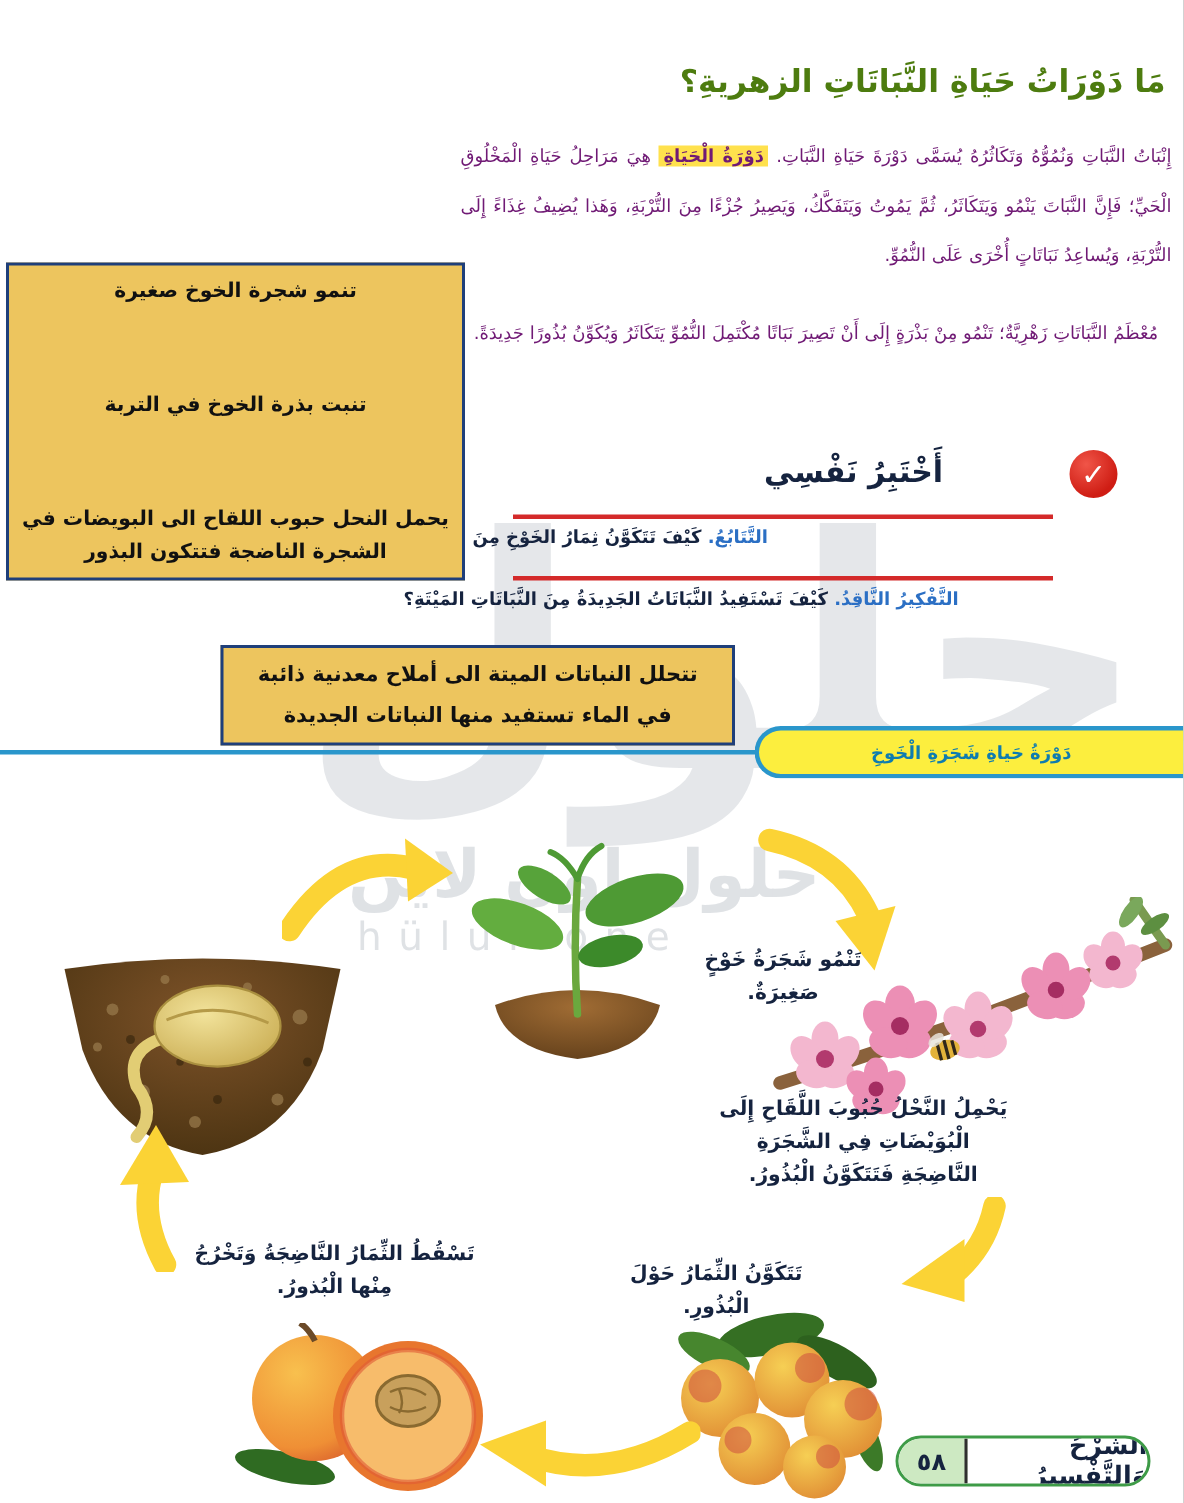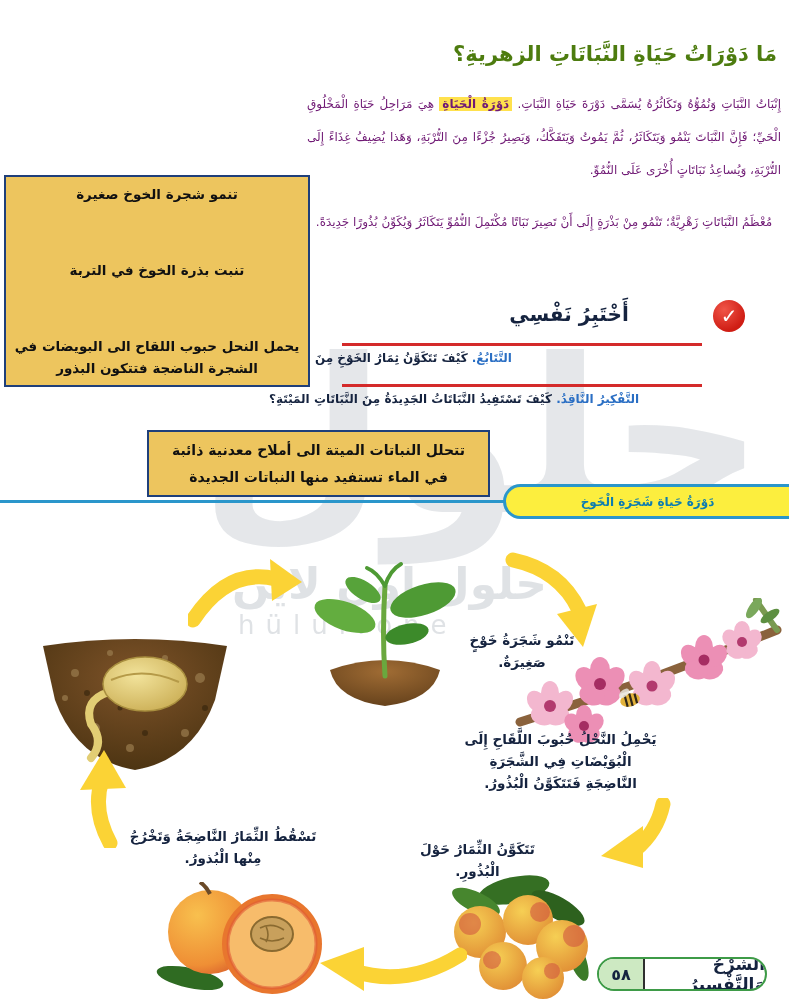--- a/index.html
+++ b/index.html
@@ -244,21 +244,21 @@
             <circle r="5" fill="#a52d62"></circle>
           </g>
       </g>
       <g transform="translate(138,102) rotate(-15)">
         <ellipse rx="10" ry="6.5" fill="#e2b23a"></ellipse>
         <path d="M-4,-6 L-4,6 M1,-6.5 L1,6.5 M6,-5 L6,5" stroke="#30271a" stroke-width="2.2"></path>
         <ellipse cx="-4" cy="-8" rx="6" ry="3.5" fill="#e8e4da" opacity="0.85" transform="rotate(-25 -4 -8)"></ellipse>
       </g>
     </svg>
   </div>
-  <div class="abs step-label" style="left:463px; top:728px; width:195px;">يَحْمِلُ النَّحْلُ حُبُوبَ اللَّقَاحِ إِلَى الْبُوَيْضَاتِ فِي الشَّجَرَةِ النَّاضِجَةِ فَتَتَكَوَّنُ الْبُذُورُ.</div>
+  <div class="abs step-label" style="left:478px; top:728px; width:195px;">يَحْمِلُ النَّحْلُ حُبُوبَ اللَّقَاحِ إِلَى الْبُوَيْضَاتِ فِي الشَّجَرَةِ النَّاضِجَةِ فَتَتَكَوَّنُ الْبُذُورُ.</div>
 
   <div class="abs img" style="left:583px; top:798px;">
     <svg width="90" height="85" viewBox="0 0 90 85">
       <path d="M80,6 Q74,34 52,52" fill="none" stroke="#fbd335" stroke-width="15" stroke-linecap="round"></path>
       <polygon points="60,28 60,70 18,58" fill="#fbd335"></polygon>
     </svg>
   </div>
 
   <div class="abs step-label" style="left:420px; top:838px; width:115px;">تَتَكَوَّنُ الثِّمَارُ حَوْلَ الْبُذُورِ.</div>
   <div class="abs img" style="left:428px; top:868px;">

